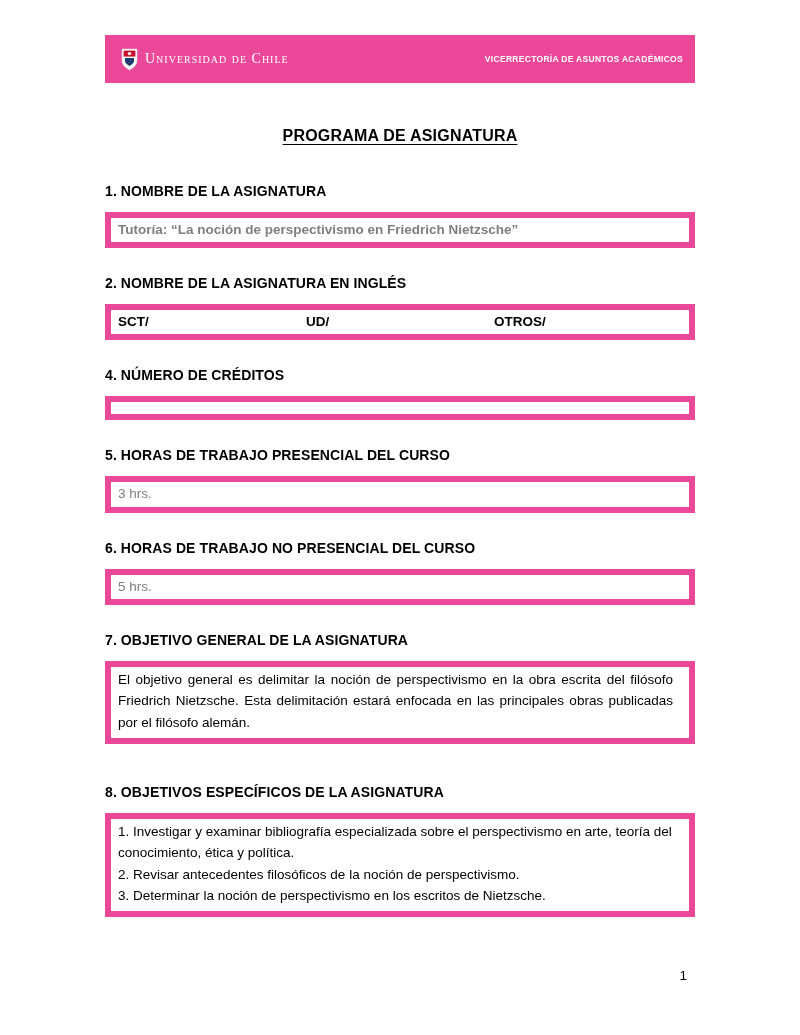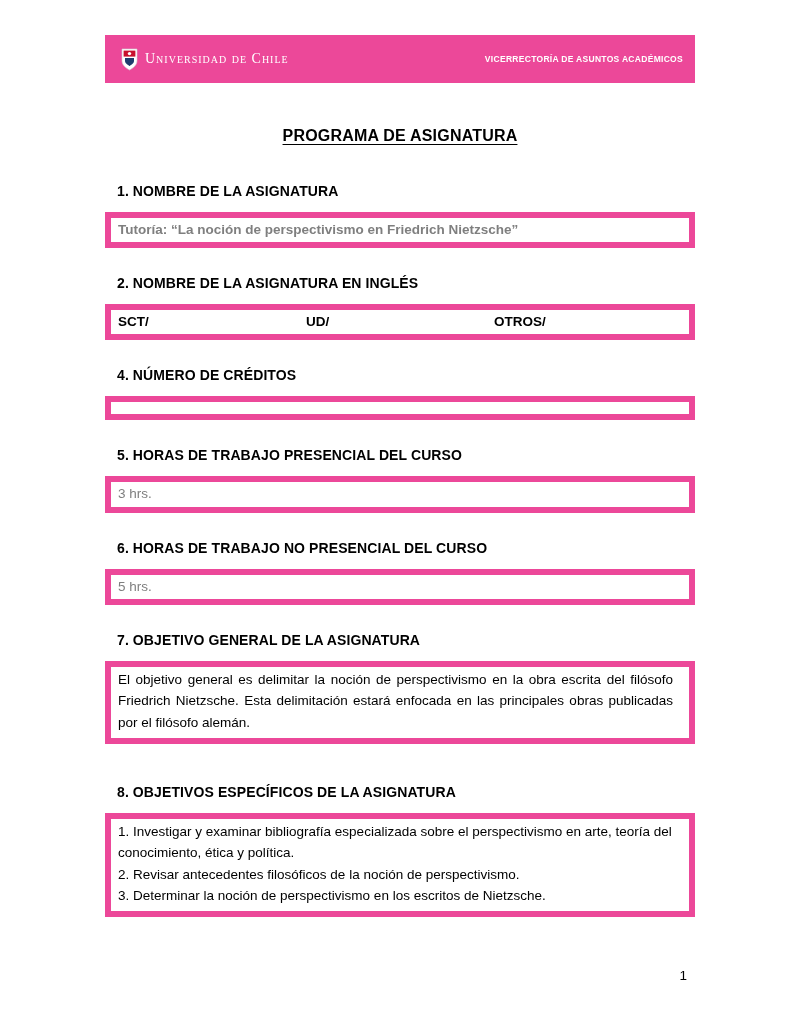--- a/index.html
+++ b/index.html
@@ -54,21 +54,21 @@
     font-weight: bold;
     text-decoration: underline;
     text-underline-offset: 3px;
     letter-spacing: 0.2px;
   }
 
   
   .section-heading {
     font-size: 14px;
     font-weight: bold;
-    margin: 27px 0 13px 12px;
+    margin: 27px 0 13px 0;
     letter-spacing: 0.1px;
   }
   .section-heading.first { margin-top: 38px; }
   .section-heading.gap-lg { margin-top: 40px; }
 
   .field-box {
     border: 6px solid #ec4899;
     padding: 3px 7px;
     font-size: 13.5px;
     min-height: 24px;

